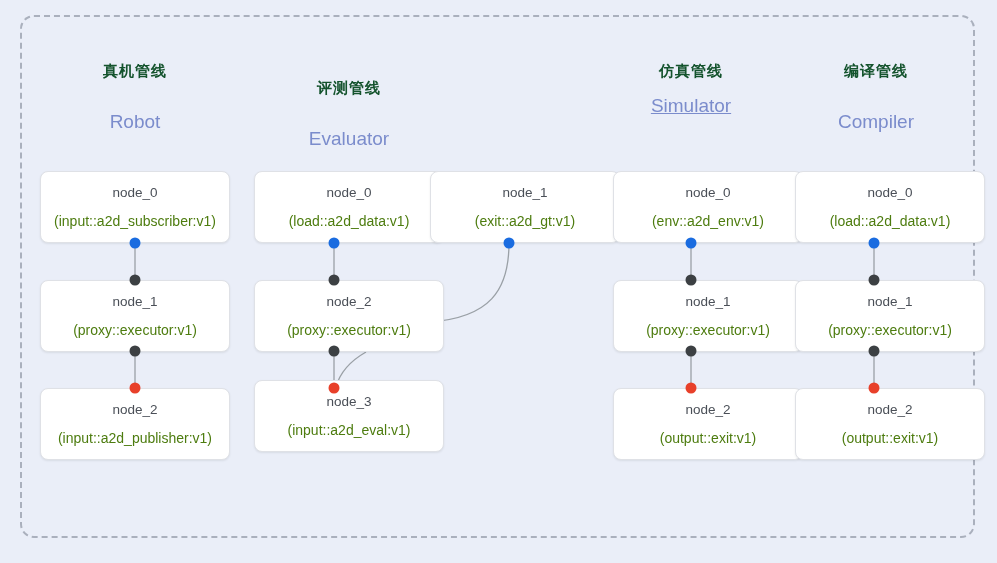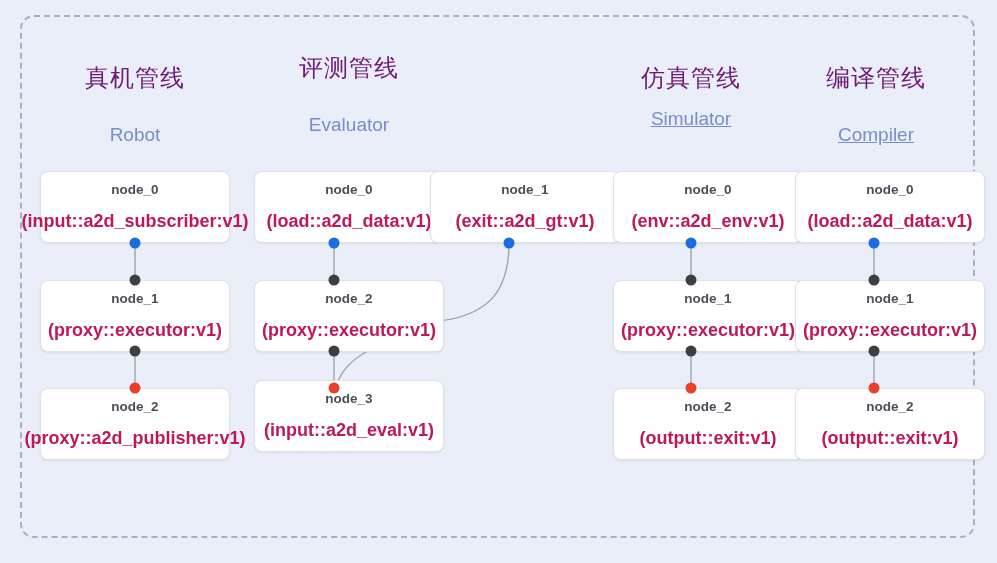--- a/index.html
+++ b/index.html
@@ -36,23 +36,23 @@
     background: transparent;
   }
 
   
   .col-header {
     position: absolute;
     text-align: center;
     pointer-events: none;
   }
   .col-title-cn {
-    font-size: 24px;
-    font-weight: normal;
-    color: #701a75;
+    font-size: 15px;
+    font-weight: bold;
+    color: #14532d;
     letter-spacing: 1px;
     white-space: nowrap;
   }
   .col-title-en {
     font-size: 19px;
     font-weight: normal;
     color: #7b8ccc;
     white-space: nowrap;
   }
 
@@ -64,31 +64,30 @@
     height: 72px;
     background: #ffffff;
     border: 1px solid #dfe1e6;
     border-radius: 8px;
     box-shadow: 0 1px 2px rgba(60,64,67,0.10);
     display: flex;
     flex-direction: column;
     align-items: center;
     justify-content: center;
     gap: 13px;
-    font-weight: bold;
   }
   .node-title {
     font-size: 13.5px;
     color: #4a4f57;
     line-height: 1.15;
     white-space: nowrap;
   }
   .node-sub {
-    font-size: 18px;
-    color: #be185d;
+    font-size: 14px;
+    color: #4d7c0f;
     line-height: 1.15;
     white-space: nowrap;
   }
 
   
   .dot {
     position: absolute;
     width: 11px;
     height: 11px;
     border-radius: 50%;
@@ -138,28 +137,28 @@
   <div class="node" style="left:40px;top:171px;">
     <div class="node-title">node_0</div>
     <div class="node-sub">(input::a2d_subscriber:v1)</div>
   </div>
   <div class="node" style="left:40px;top:280px;">
     <div class="node-title">node_1</div>
     <div class="node-sub">(proxy::executor:v1)</div>
   </div>
   <div class="node" style="left:40px;top:388px;">
     <div class="node-title">node_2</div>
-    <div class="node-sub">(proxy::a2d_publisher:v1)</div>
+    <div class="node-sub">(input::a2d_publisher:v1)</div>
   </div>
   <div class="dot dot-blue" style="left:135px;top:243px;"></div>
   <div class="dot dot-black" style="left:135px;top:280px;"></div>
   <div class="dot dot-black" style="left:135px;top:351px;"></div>
   <div class="dot dot-red" style="left:135px;top:388px;"></div>
 
-  <div class="col-header" style="left:254px;top:52px;width:190px;">
+  <div class="col-header" style="left:254px;top:79px;width:190px;">
     <div class="col-title-cn">评测管线</div>
     <div class="col-title-en" style="margin-top:30px;">Evaluator</div>
   </div>
 
   <div class="node" style="left:254px;top:171px;">
     <div class="node-title">node_0</div>
     <div class="node-sub">(load::a2d_data:v1)</div>
   </div>
   <div class="node" style="left:254px;top:280px;">
     <div class="node-title">node_2</div>
@@ -198,21 +197,21 @@
     <div class="node-title">node_2</div>
     <div class="node-sub">(output::exit:v1)</div>
   </div>
   <div class="dot dot-blue" style="left:691px;top:243px;"></div>
   <div class="dot dot-black" style="left:691px;top:280px;"></div>
   <div class="dot dot-black" style="left:691px;top:351px;"></div>
   <div class="dot dot-red" style="left:691px;top:388px;"></div>
 
   <div class="col-header" style="left:781px;top:62px;width:190px;">
     <div class="col-title-cn">编译管线</div>
-    <div class="col-title-en" style="margin-top:30px;text-decoration:underline;">Compiler</div>
+    <div class="col-title-en" style="margin-top:30px;">Compiler</div>
   </div>
 
   <div class="node" style="left:795px;top:171px;">
     <div class="node-title">node_0</div>
     <div class="node-sub">(load::a2d_data:v1)</div>
   </div>
   <div class="node" style="left:795px;top:280px;">
     <div class="node-title">node_1</div>
     <div class="node-sub">(proxy::executor:v1)</div>
   </div>

